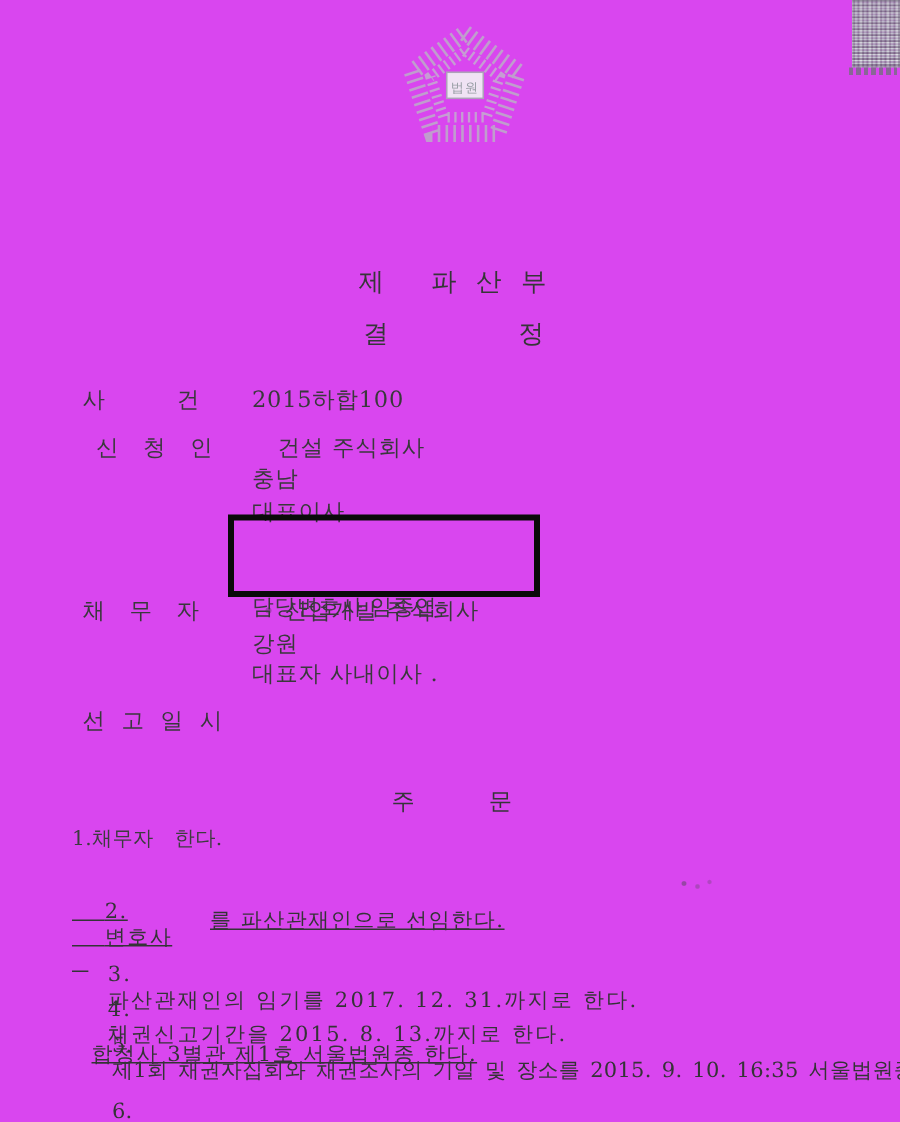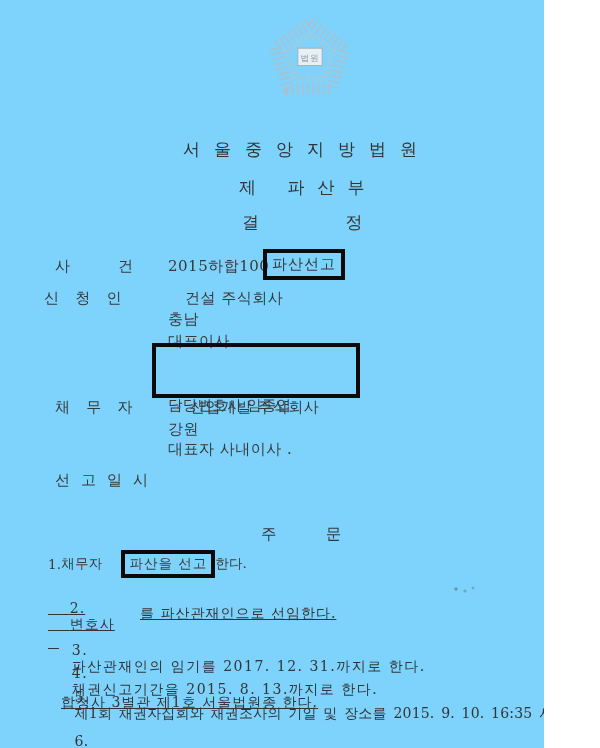--- a/index.html
+++ b/index.html
@@ -1,18 +1,18 @@
 <!DOCTYPE html>
 <html lang="ko"><head>
 <meta charset="utf-8">
 <style>
   html,body{margin:0;padding:0;background:#ffffff;}
   #page{
-    position:relative;width:544px;height:748px;overflow:hidden;
-    background:#7dd3fc;
+    position:relative;width:600px;height:748px;overflow:hidden;
+    background:#d946ef;
     font-family:"DejaVu Serif","Liberation Serif",serif;
     color:#3c3c3e;
   }
   .abs{position:absolute;white-space:pre;}
   .title{font-size:17px;letter-spacing:14px;color:#333335;}
   .subtitle{font-size:17px;letter-spacing:13px;color:#363638;}
   .label{font-size:15px;letter-spacing:.5px;color:#39393b;}
   .val{font-size:15px;letter-spacing:.5px;color:#39393b;}
   .redact-box{
     display:inline-block;border:4px solid #0a0a0a;background:transparent;
@@ -65,29 +65,27 @@
   <svg class="abs" style="left:266px;top:16px;" width="88" height="80" viewBox="0 0 100 92">
     <path d="M50 7 L90.5 36.5 L75 84 L25 84 L9.5 36.5 Z" fill="none" stroke="#b7bbc1" stroke-width="13" stroke-dasharray="2 4" opacity="0.75"></path>
     <path d="M50 21 L76.5 40.5 L66.5 71.5 L33.5 71.5 L23.5 40.5 Z" fill="none" stroke="#bec2c7" stroke-width="8" stroke-dasharray="1.8 3.4" opacity="0.7"></path>
     <rect x="36" y="37" width="28" height="20" fill="#f3f4f5" stroke="#a9aeb4" stroke-width="1.2" opacity="0.9"></rect>
     <text x="50" y="52" text-anchor="middle" font-size="10" letter-spacing="1" fill="#969ca3">법원</text>
   </svg>
 
   <div class="abs" id="qr-stamp" style="left:568px;top:0;"></div>
   <div class="abs" id="qr-caption" style="left:566px;top:45px;"></div>
 
-  <div class="abs title" style="left:183px;top:138px;">서울중앙지방법원</div>
   <div class="abs subtitle" style="left:242px;top:211px;">결    정</div>
   <div class="abs subtitle" style="left:239px;top:176px;">제 파산부</div>
 
   <div class="abs label" style="left:55px;top:257px;">사         건</div>
   <div class="abs val" style="left:168px;top:257px;">2015하합100</div>
-  <div class="abs redact-box" style="left:263px;top:249px;">파산선고</div>
 
-  <div class="abs label" style="left:44px;top:289px;">신   청   인</div>
+  <div class="abs label" style="left:64px;top:289px;">신   청   인</div>
   <div class="abs val" style="left:185px;top:289px;">건설 주식회사</div>
   <div class="abs val" style="left:168px;top:310px;">충남</div>
   <div class="abs val" style="left:168px;top:332px;">대표이사</div>
 
   <div class="abs" id="attorney-box" style="left:152px;top:343px;">
     <div>담당변호사 임종엽</div>
   </div>
 
   <div class="abs label" style="left:55px;top:398px;">채   무   자</div>
   <div class="abs dot-artifact" style="left:177px;top:405px;"></div>
@@ -96,21 +94,20 @@
   <div class="abs val" style="left:168px;top:440px;">대표자 사내이사 .</div>
 
   <div class="abs label" style="left:55px;top:471px;">선  고  일  시</div>
 
   <div class="abs order-heading" style="left:261px;top:524px;">주          문</div>
 
   <div class="abs" id="order-item-1" style="left:48px;top:550px;">
     <span class="no">1.</span>
     <span>채무자</span>
     <span class="gap"></span>
-    <span class="ibox">파산을 선고</span>
     <span>한다.</span>
   </div>
 
   <div class="abs item sp10" style="left:48px;top:584px;">
     <span class="no">2.</span>
     <span>변호사</span>
   </div>
   <div class="abs smudge" style="left:452px;top:585px;"></div>
   <div class="abs item sp10" style="left:140px;top:605px;">를 파산관재인으로 선임한다.</div>
 

